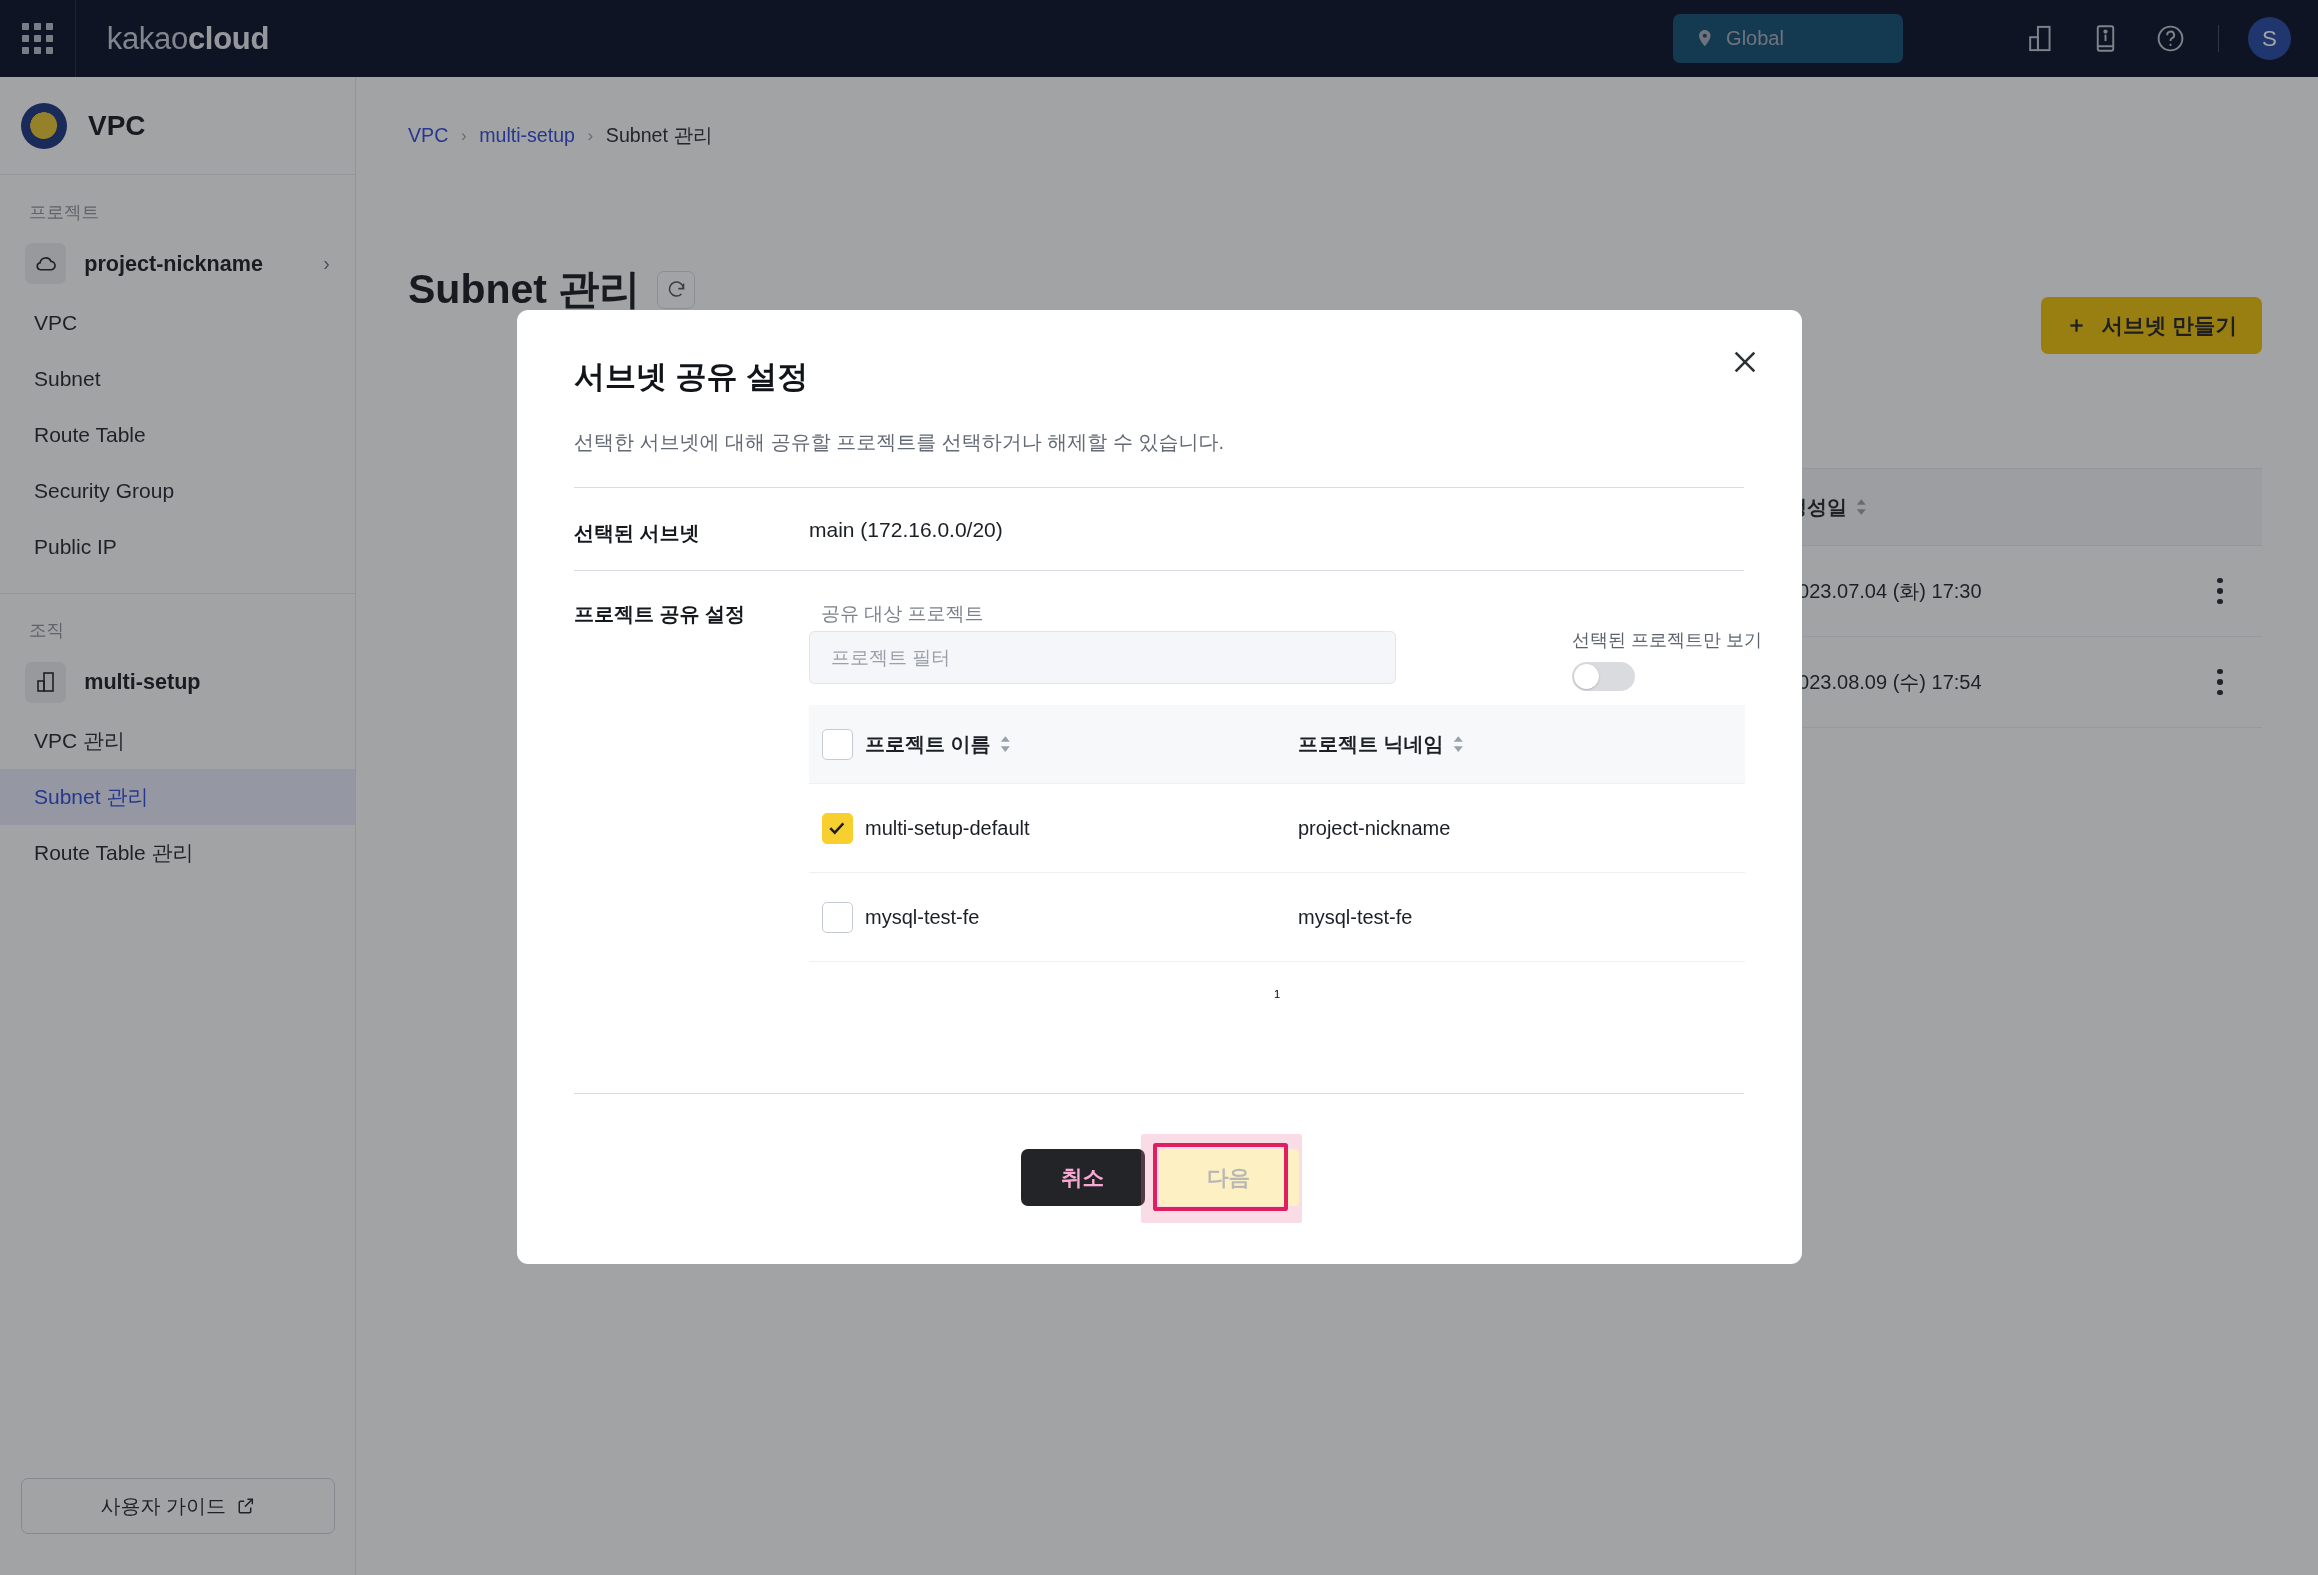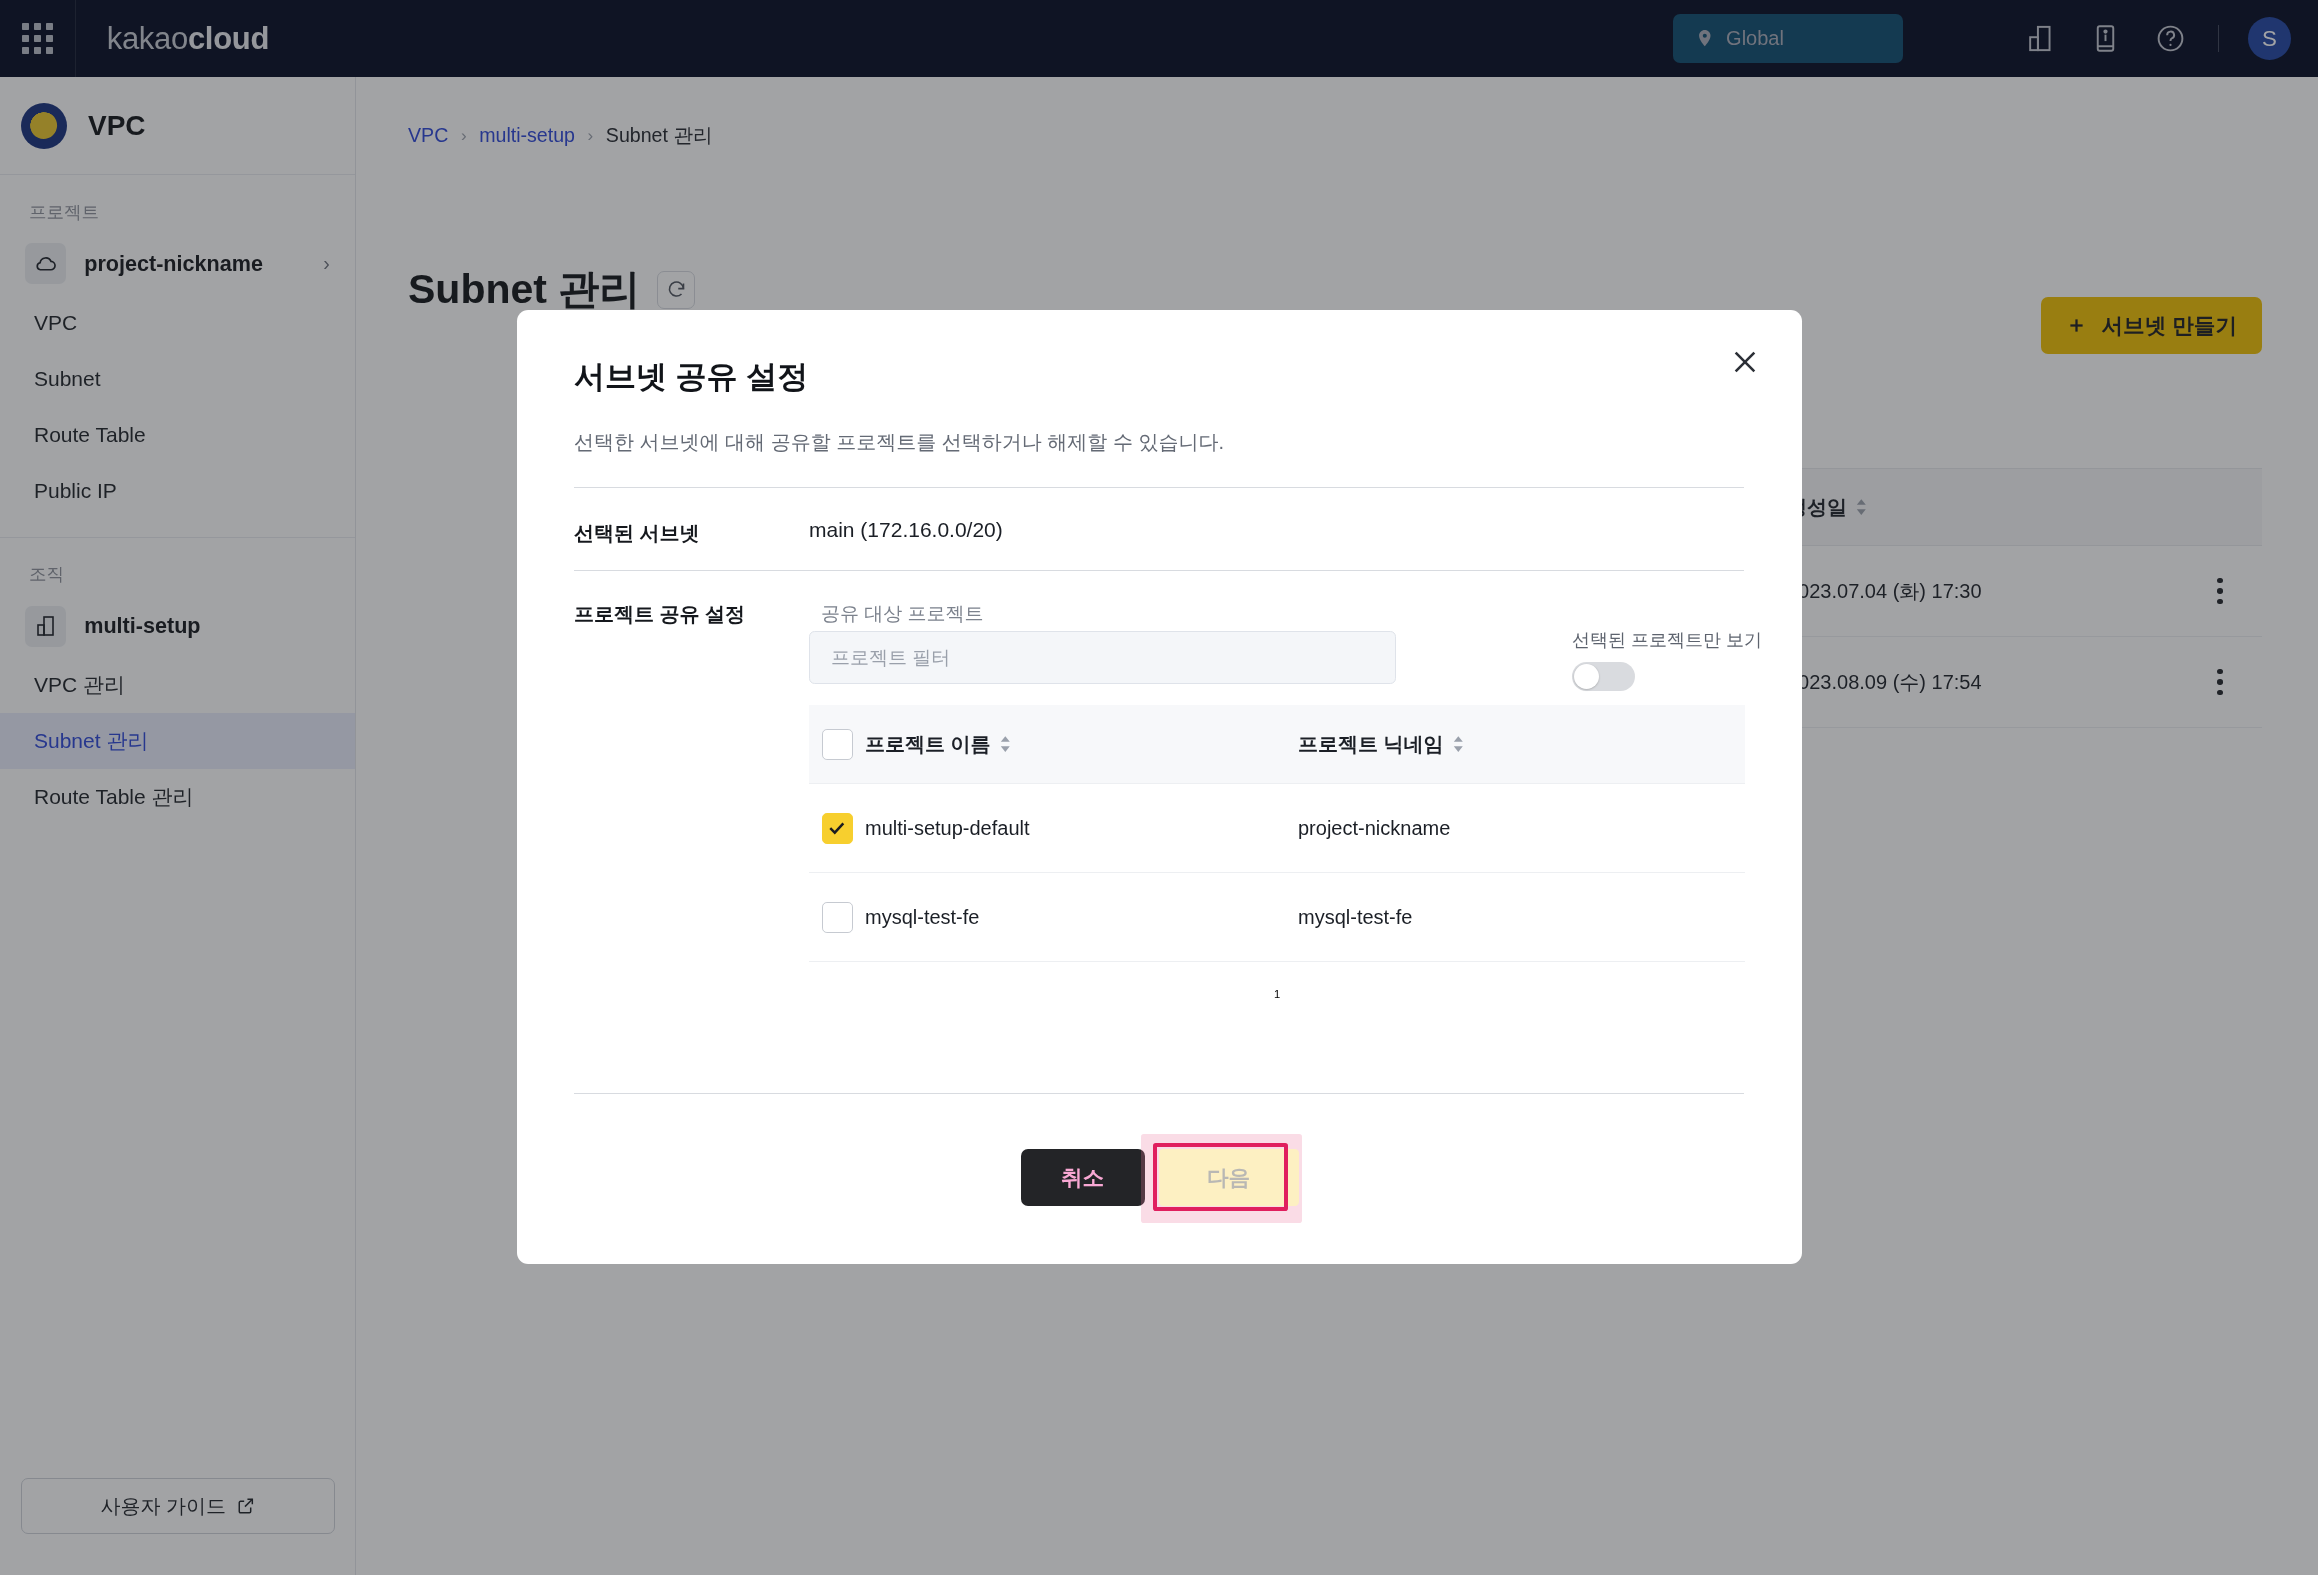--- a/index.html
+++ b/index.html
@@ -249,20 +249,21 @@
         </svg>
       </div>
       <div class="nm">project-nickname</div>
       <div class="chev">›</div>
     </div>
 
     <div>
       <div class="side-link">VPC</div>
       <div class="side-link">Subnet</div>
       <div class="side-link">Route Table</div>
+      <div class="side-link">Security Group</div>
       <div class="side-link">Public IP</div>
     </div>
 
     <div class="side-sep"></div>
     <div class="side-section-label">조직</div>
 
     <div class="side-proj">
       <div class="icobox">
         <svg width="24" height="24" viewBox="0 0 24 24" fill="none" stroke="#1b1f26" stroke-width="1.6">
           <rect x="10" y="3" width="9" height="18"></rect>

